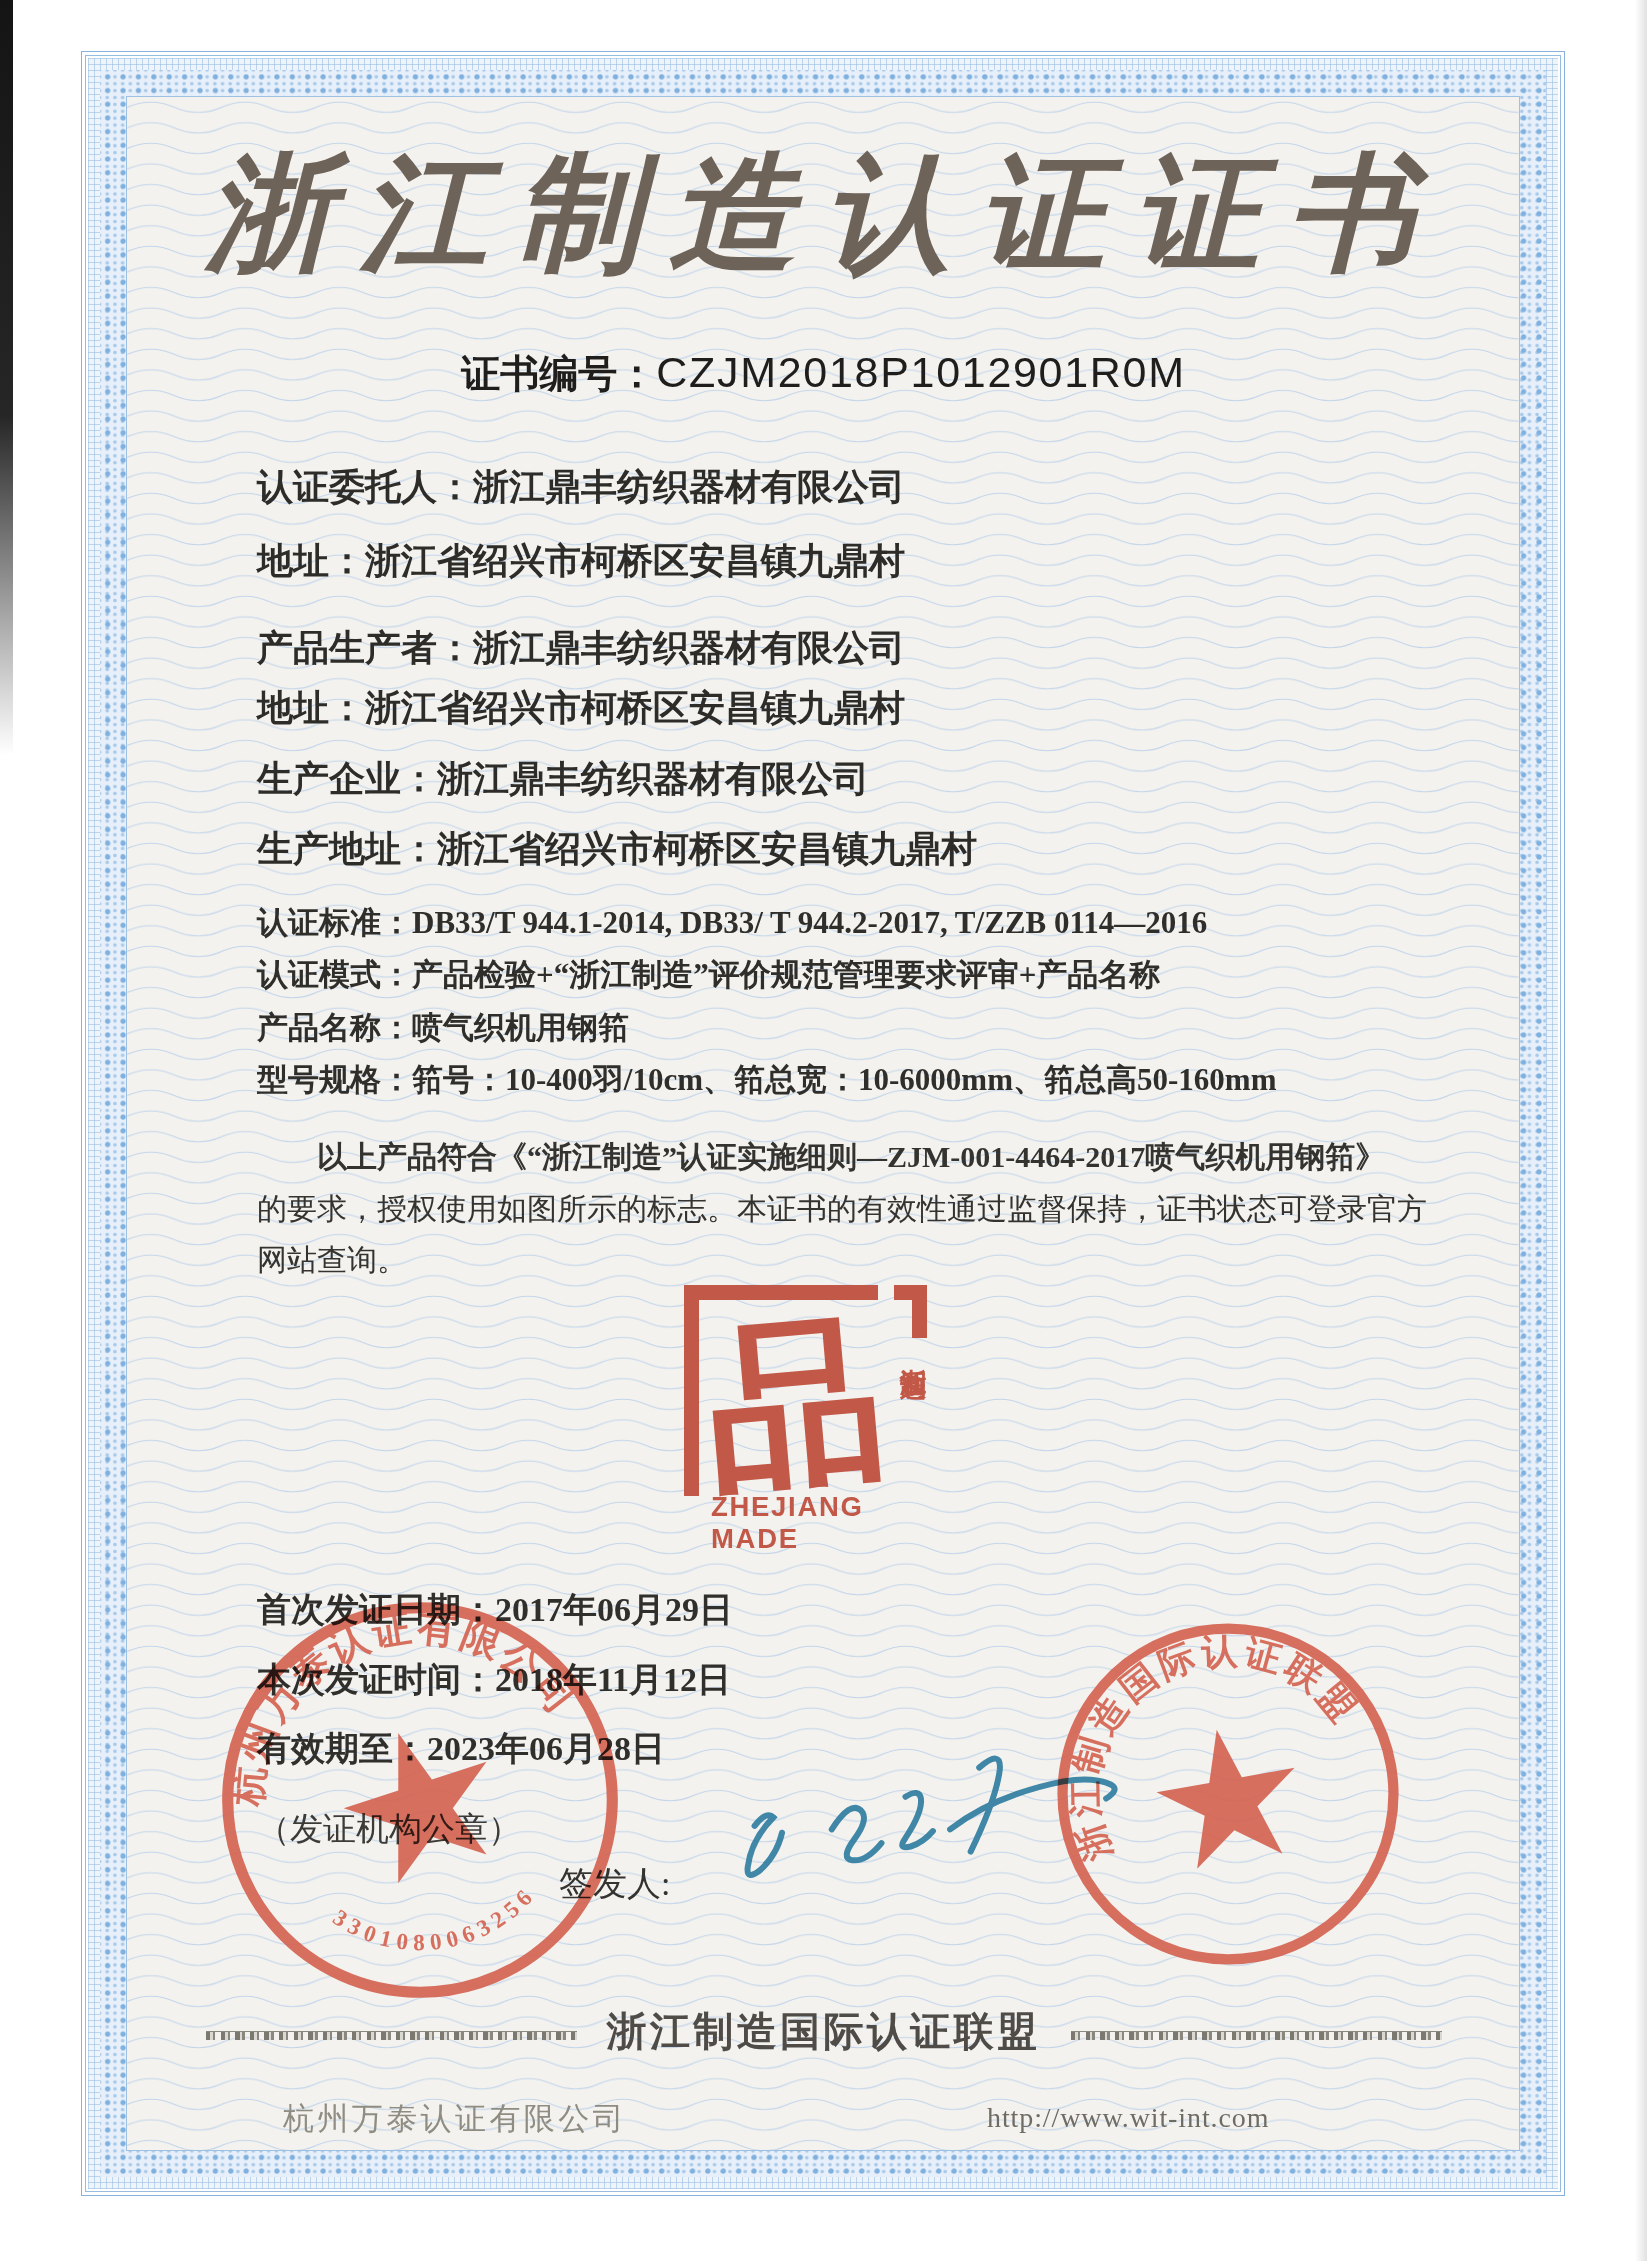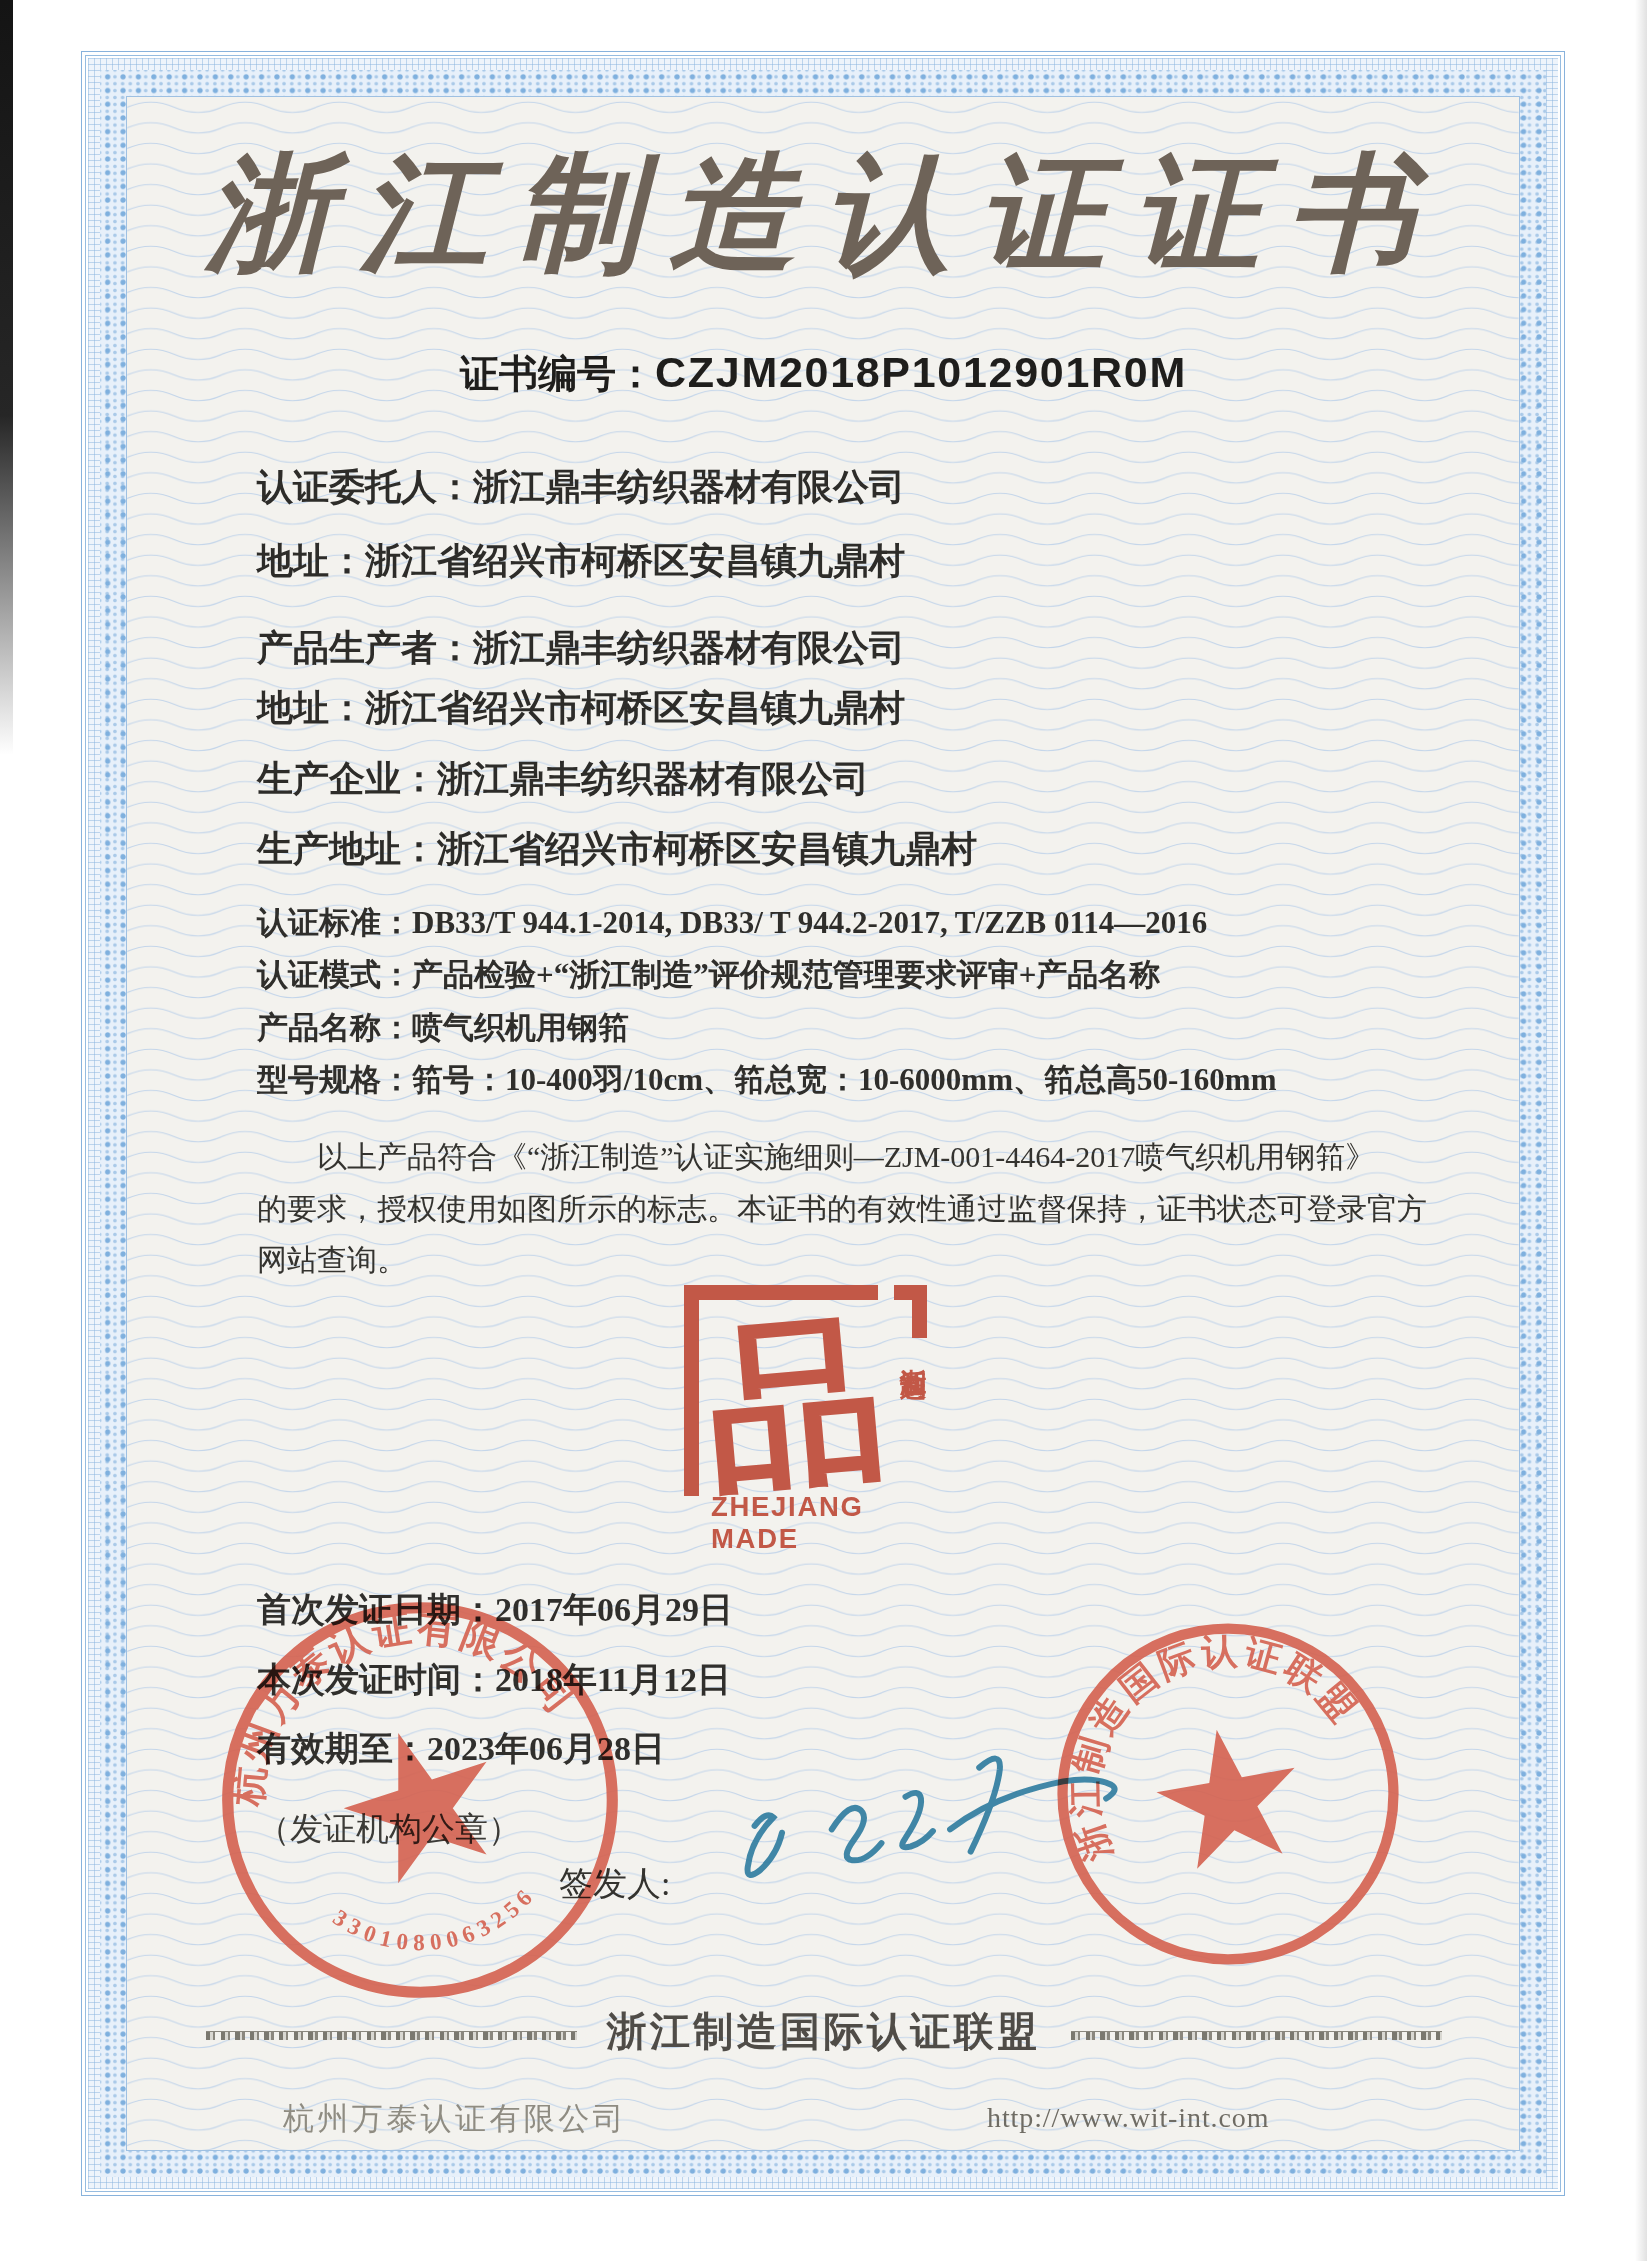--- a/index.html
+++ b/index.html
@@ -26,26 +26,26 @@
 
   
   .content{position:absolute;inset:0;z-index:3;}
   .abs{position:absolute;}
 
   .title{left:0;top:130px;width:100%;text-align:center;font-size:127px;font-weight:700;font-style:italic;
          letter-spacing:27.5px;color:#6e6358;font-family:"DejaVu Serif","Liberation Serif",serif;}
 
   .certno{left:0;top:347px;width:100%;text-align:center;color:#1f1e1c;}
   .certno .lab{font-family:"Liberation Sans","DejaVu Sans",sans-serif;font-weight:700;font-size:39px;}
-  .certno .val{font-family:"Liberation Sans","DejaVu Sans",sans-serif;font-weight:700;font-size:43px;letter-spacing:1.7px;}
+  .certno .val{font-family:"Liberation Sans","DejaVu Sans",sans-serif;font-weight:400;font-size:43px;letter-spacing:1.7px;}
 
   .infoline{left:257px;width:1167px;font-size:36px;font-weight:700;color:#2d2c29;white-space:nowrap;}
   .specline{left:257px;width:1184px;font-size:31px;font-weight:600;color:#2f2e2b;white-space:nowrap;}
   .paraline{left:257px;width:1167px;font-size:30px;color:#34332f;white-space:nowrap;}
-  .indent{padding-left:60px;}
+  .indent{padding-left:60px;font-weight:bold;}
 
   
   .logo{left:661px;top:1268px;width:276px;height:268px;}
   .logo .bar{position:absolute;background:#c25847;}
   .logo .glyph{position:absolute;left:45px;top:50px;font-size:178px;line-height:.95;font-weight:700;
                color:#c25847;transform:rotate(-5deg);font-family:"DejaVu Serif",serif;}
   .logo .side{position:absolute;left:234px;top:79px;writing-mode:vertical-rl;font-size:26.6px;letter-spacing:1.7px;
               font-weight:700;color:#c25847;}
   .logo .made{position:absolute;left:50px;top:223px;font-size:27.5px;font-weight:700;letter-spacing:1.7px;
               color:#c25847;font-family:"Liberation Sans","DejaVu Sans",sans-serif;}

